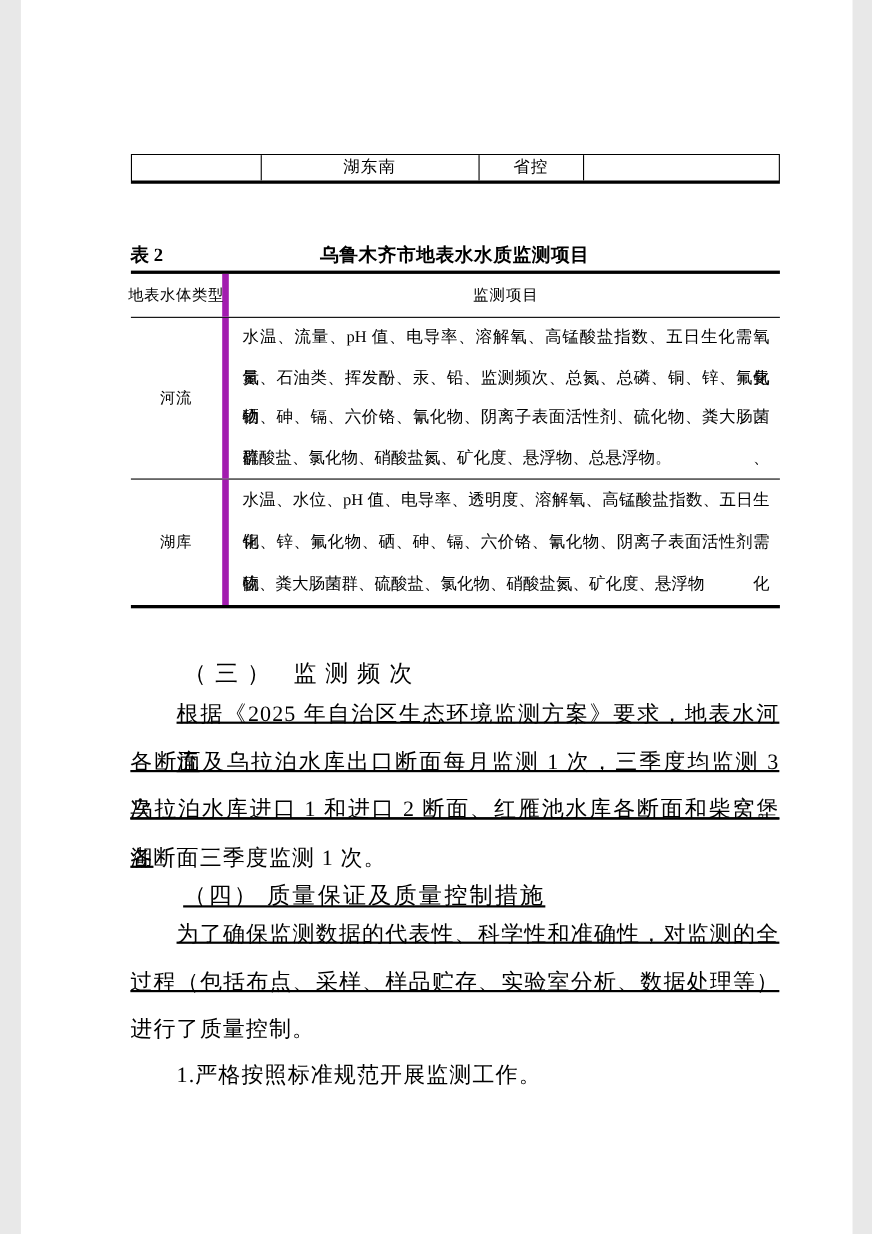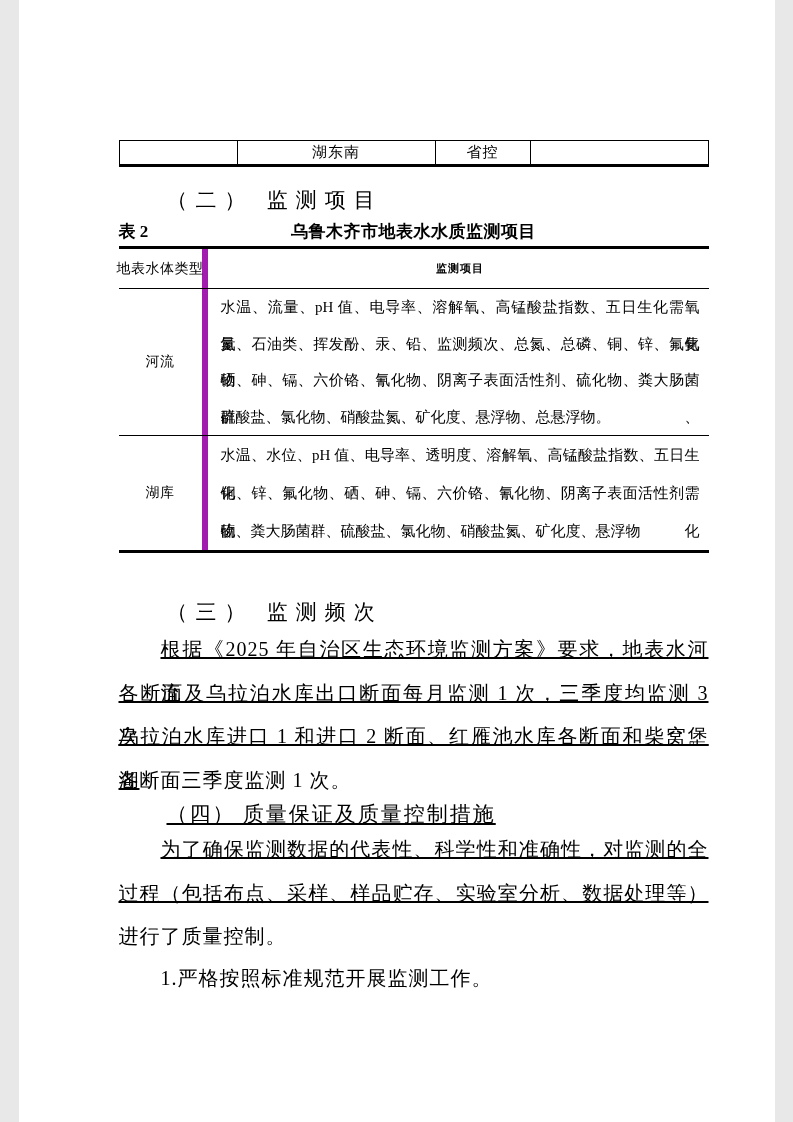--- a/index.html
+++ b/index.html
@@ -92,23 +92,22 @@
     display: flex; align-items: center; justify-content: center;
     text-align: center;
     font-size: 14px;
     letter-spacing: 0.5px;
     white-space: nowrap;
   }
   .t2col2 { flex: 1; padding: 0 9px 0 13px; }
   .t2row.hdr .t2col2 {
     display: flex; align-items: center; justify-content: center;
     height: 39px;
-    font-size: 11px;
+    font-size: 14px;
     letter-spacing: 1px;
-    font-weight: bold;
   }
   .cline {
     height: 36.5px;
     line-height: 36.5px;
     white-space: nowrap;
     overflow: hidden;
   }
   .t2row.r2 .cline { height: 38px; line-height: 38px; }
   .cline.fill {
     text-align: justify;
@@ -148,21 +147,20 @@
 
 <div class="page">
 
   <div class="t1frag">
     <div class="t1cell t1c1"></div>
     <div class="t1cell t1c2">湖东南</div>
     <div class="t1cell t1c3">省控</div>
     <div class="t1cell t1c4"></div>
   </div>
 
-  <div class="heading wide h-s2">（二） 监测项目</div>
 
   <div class="t2caption">
     <span class="t2cap-label">表 2</span>
     <div class="t2cap-title">乌鲁木齐市地表水水质监测项目</div>
   </div>
 
   <div class="tbl2">
     <div class="t2row hdr">
       <div class="t2col1">地表水体类型</div>
       <div class="t2col2">监测项目</div>

